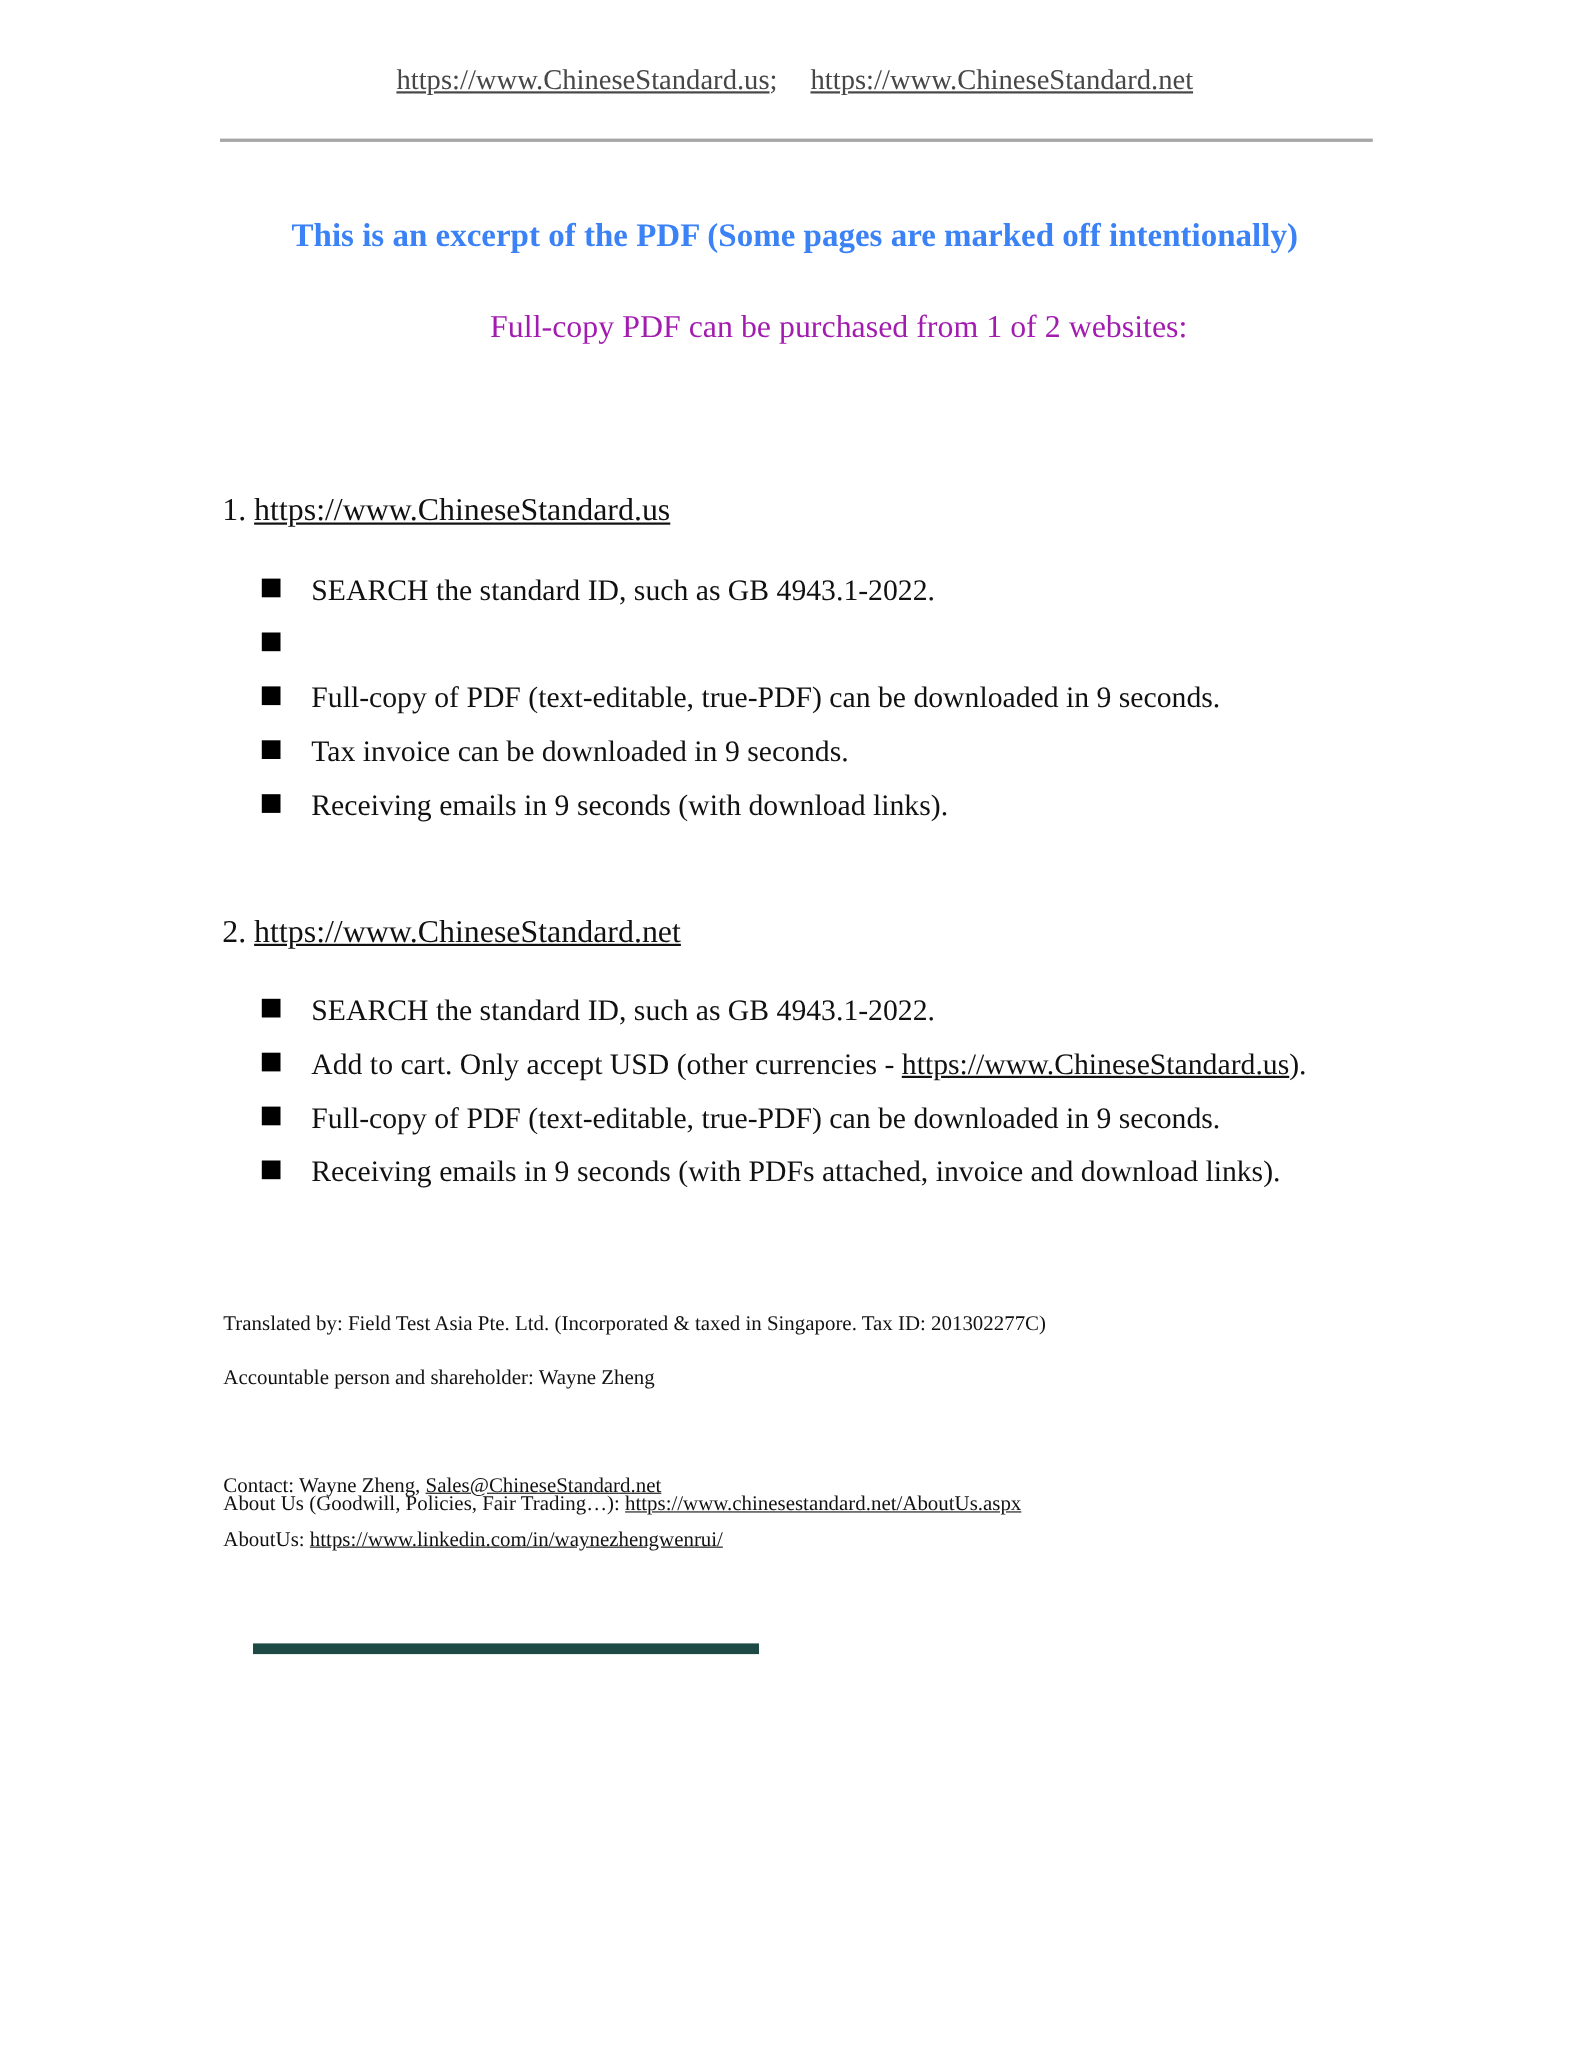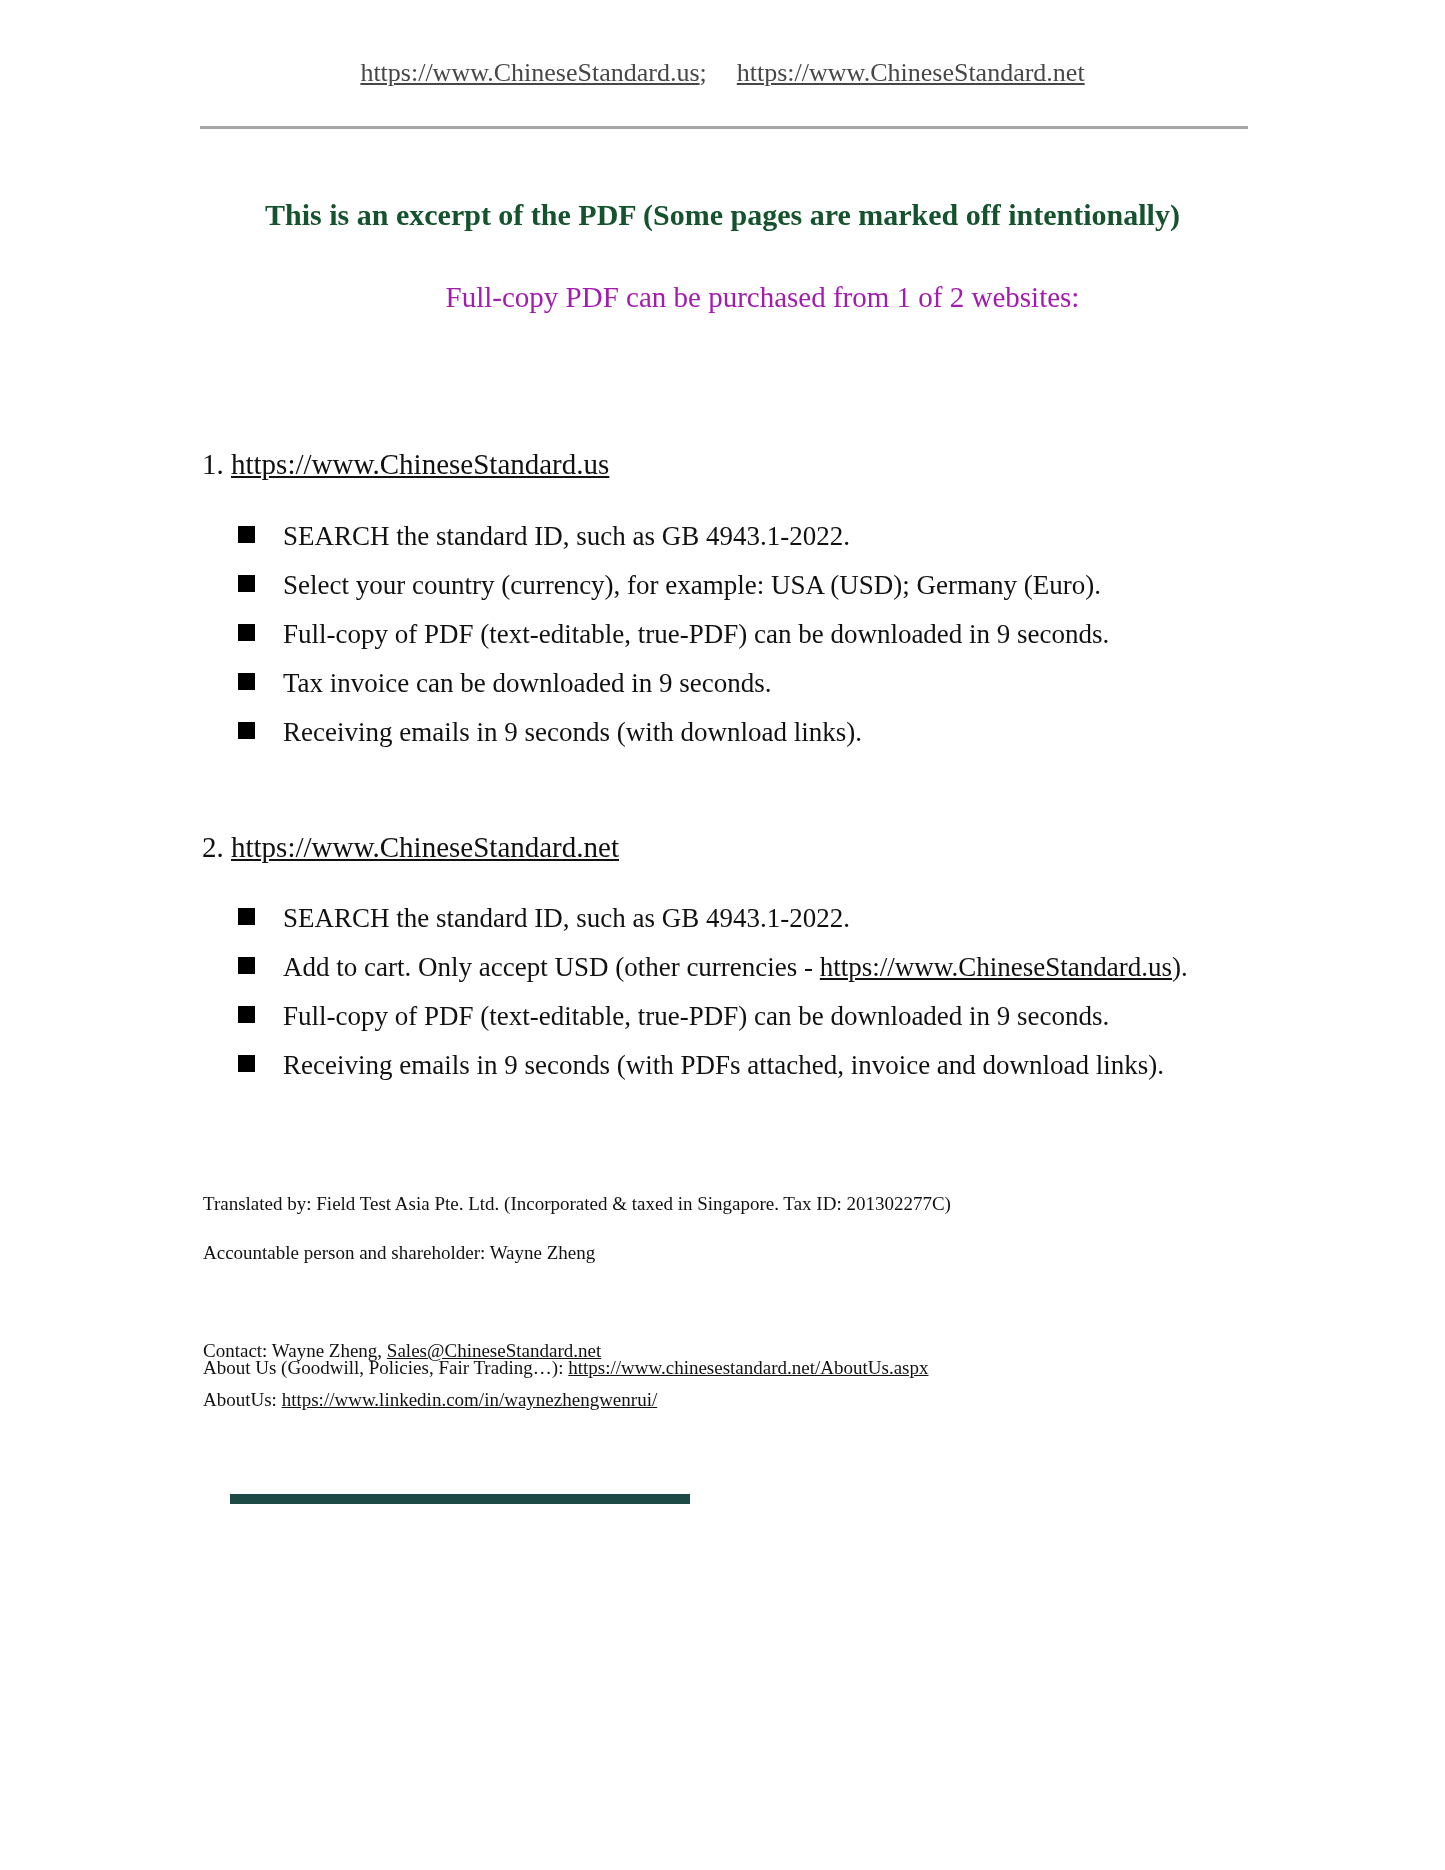--- a/index.html
+++ b/index.html
@@ -34,21 +34,21 @@
     height: 3px;
     background: #a6a6a6;
   }
   .rule-top { top: 126px; }
   .rule-bottom { top: 1731px; }
 
   .doc-title {
     top: 198px;
     font-size: 30px;
     font-weight: bold;
-    color: #14532d;
+    color: #3b82f6;
   }
   .doc-subtitle {
     top: 281px;
     font-size: 29px;
     color: #a21caf;
     padding-left: 40px;
   }
 
   .section-heading {
     position: absolute;
@@ -134,21 +134,21 @@
 
   <div class="section-heading sec1-heading">
     <span>1.</span>
     <span class="link">https://www.ChineseStandard.us</span>
   </div>
 
   <div class="bullet-row" style="top:521px">
     <span class="bullet-square"></span><span>SEARCH the standard ID, such as GB 4943.1-2022.</span>
   </div>
   <div class="bullet-row" style="top:570px">
-    <span class="bullet-square"></span><span>Select your country (currency), for example: USA (USD); Germany (Euro).</span>
+    <span class="bullet-square"></span>
   </div>
   <div class="bullet-row" style="top:619px">
     <span class="bullet-square"></span><span>Full-copy of PDF (text-editable, true-PDF) can be downloaded in 9 seconds.</span>
   </div>
   <div class="bullet-row" style="top:668px">
     <span class="bullet-square"></span><span>Tax invoice can be downloaded in 9 seconds.</span>
   </div>
   <div class="bullet-row" style="top:717px">
     <span class="bullet-square"></span><span>Receiving emails in 9 seconds (with download links).</span>
   </div>

